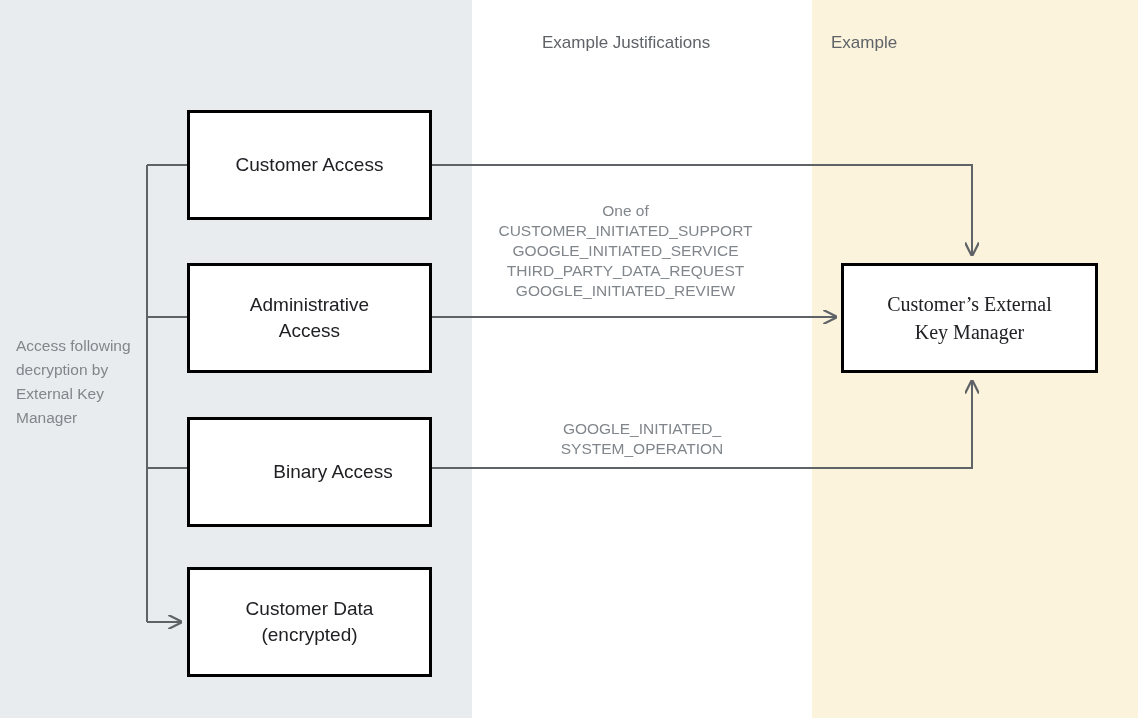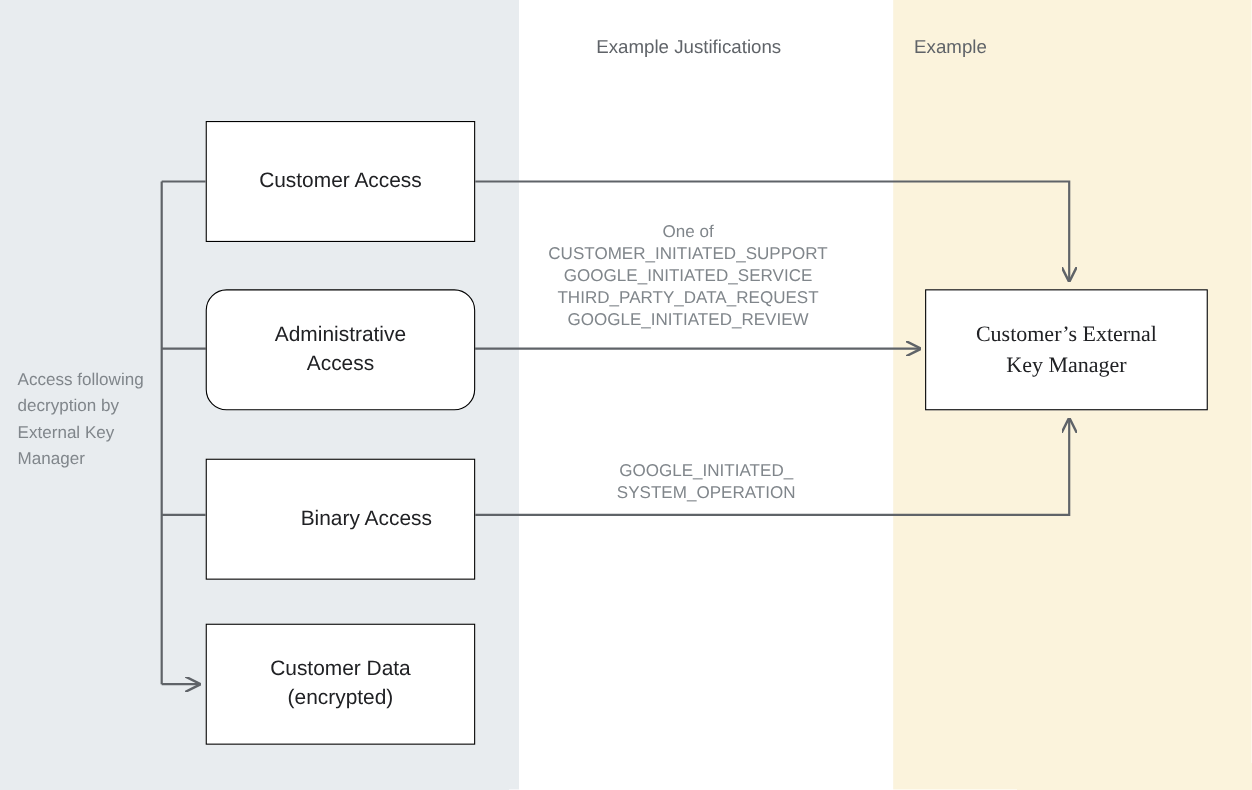--- a/index.html
+++ b/index.html
@@ -75,33 +75,33 @@
     top: 334px;
     width: 128px;
     font-size: 15.5px;
     line-height: 24px;
     color: #80868b;
   }
   
   .box {
     position: absolute;
     background: #ffffff;
-    border: 1px solid #000000;
+    border: 3px solid #000000;
     box-sizing: border-box;
     display: flex;
     align-items: center;
     justify-content: center;
     text-align: center;
     color: #202124;
     font-size: 19px;
     line-height: 26px;
     z-index: 3;
   }
   #box-customer-access   { left: 187px; top: 110px; width: 245px; height: 110px; }
-  #box-admin-access      { left: 187px; top: 263px; width: 245px; height: 110px; border-radius: 19px; }
+  #box-admin-access      { left: 187px; top: 263px; width: 245px; height: 110px; }
   #box-binary-access     { left: 187px; top: 417px; width: 245px; height: 110px; padding-left: 47px; }
   #box-customer-data     { left: 187px; top: 567px; width: 245px; height: 110px; }
   #box-ekm               { left: 841px; top: 263px; width: 257px; height: 110px;
                            font-size: 20px; line-height: 28px; }
   
   .just-label {
     position: absolute;
     text-align: center;
     color: #80868b;
     font-size: 15.5px;

